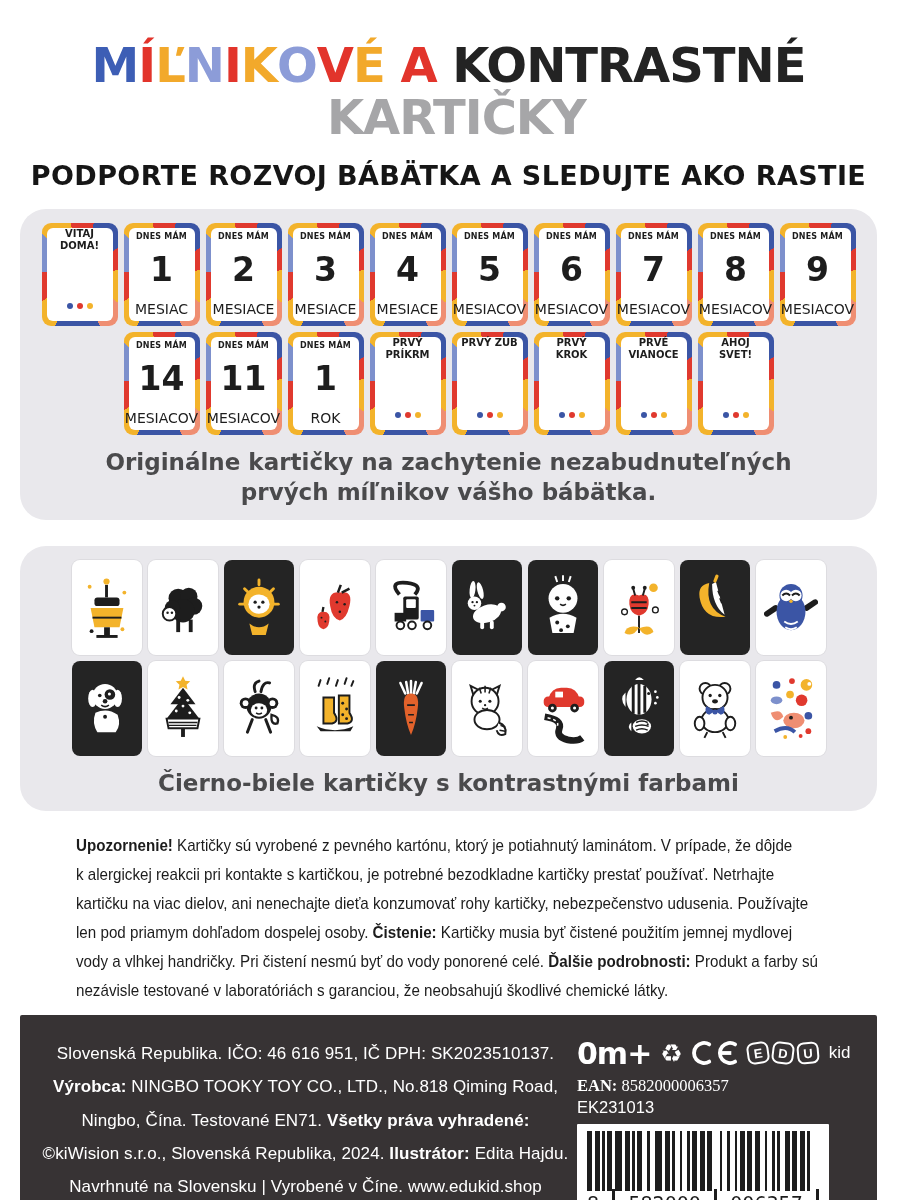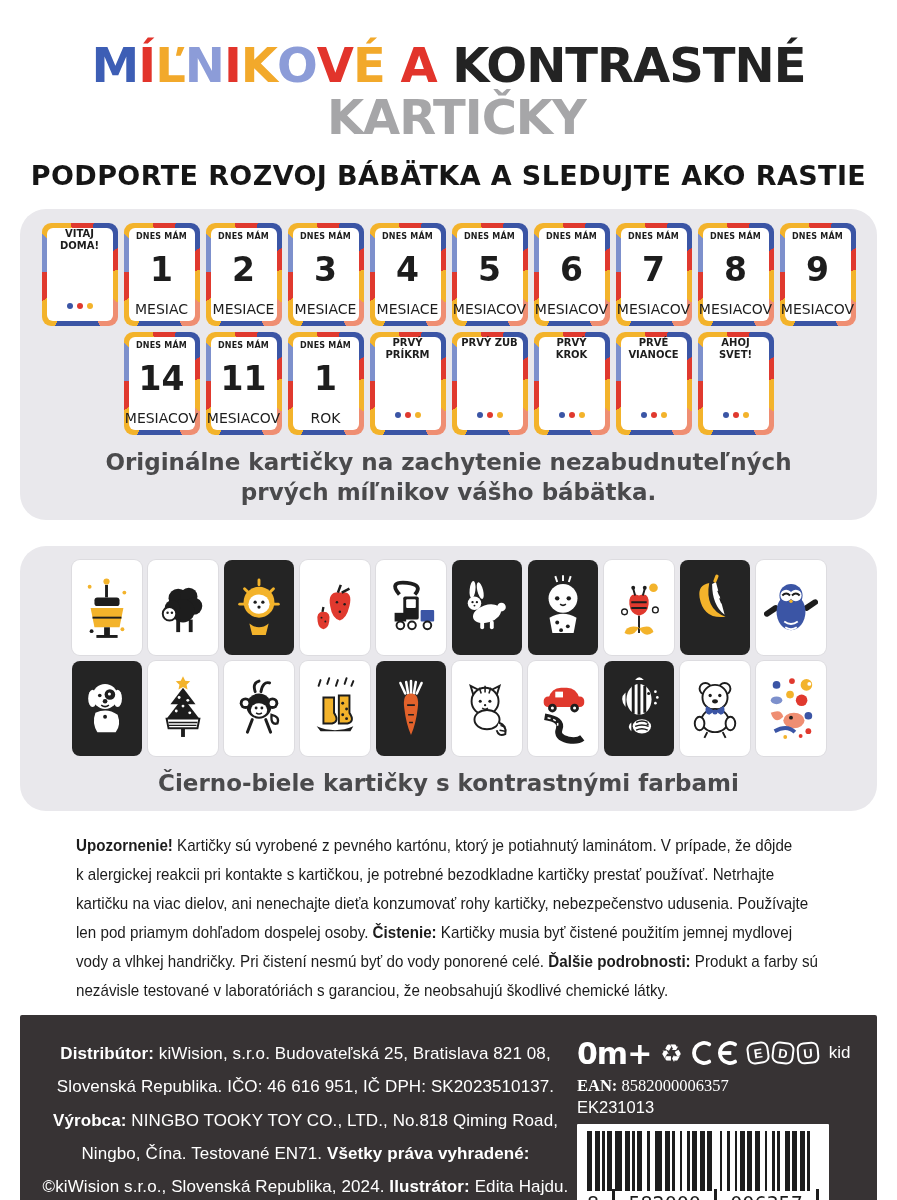--- a/index.html
+++ b/index.html
@@ -566,21 +566,20 @@
       <div class="w-line"><b>Upozornenie!</b><span> Kartičky sú vyrobené z pevného kartónu, ktorý je potiahnutý laminátom. V prípade, že dôjde</span></div>
       <div class="w-line"><span>k alergickej reakcii pri kontakte s kartičkou, je potrebné bezodkladne kartičky prestať používať. Netrhajte</span></div>
       <div class="w-line"><span>kartičku na viac dielov, ani nenechajte dieťa konzumovať rohy kartičky, nebezpečenstvo udusenia. Používajte</span></div>
       <div class="w-line"><span>len pod priamym dohľadom dospelej osoby. </span><b>Čistenie:</b><span> Kartičky musia byť čistené použitím jemnej mydlovej</span></div>
       <div class="w-line"><span>vody a vlhkej handričky. Pri čistení nesmú byť do vody ponorené celé. </span><b>Ďalšie podrobnosti:</b><span> Produkt a farby sú</span></div>
       <div class="w-line"><span>nezávisle testované v laboratóriách s garanciou, že neobsahujú škodlivé chemické látky.</span></div>
     </div>
 
   <footer class="footer">
     <div id="footer-left" class="footer-left">
-        <div class="f-line"><b>Distribútor:</b><span> kiWision, s.r.o. Budovateľská 25, Bratislava 821 08,</span></div>
         <div class="f-line"><span>Slovenská Republika. IČO: 46 616 951, IČ DPH: SK2023510137.</span></div>
         <div class="f-line"><b>Výrobca:</b><span> NINGBO TOOKY TOY CO., LTD., No.818 Qiming Road,</span></div>
         <div class="f-line"><span>Ningbo, Čína. Testované EN71. </span><b>Všetky práva vyhradené:</b></div>
         <div class="f-line"><span>©kiWision s.r.o., Slovenská Republika, 2024. </span><b>Ilustrátor:</b><span> Edita Hajdu.</span></div>
         <div class="f-line"><span>Navrhnuté na Slovensku | Vyrobené v Číne. www.edukid.shop</span></div>
       </div>
     <div class="footer-right">
       <div class="symbols-row">
         <span class="age">0m+</span>
         <span class="recycle">♻︎</span>

